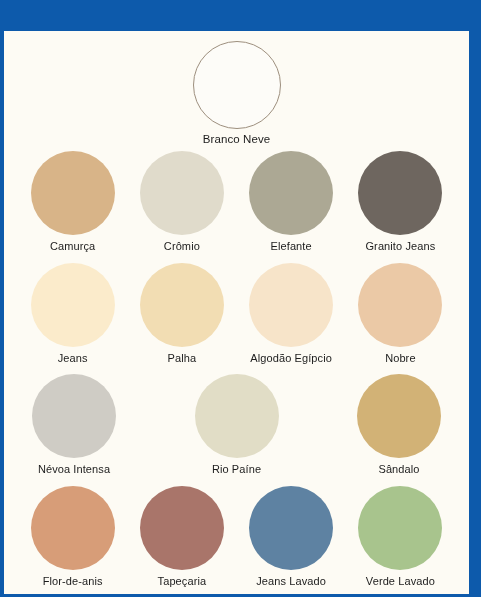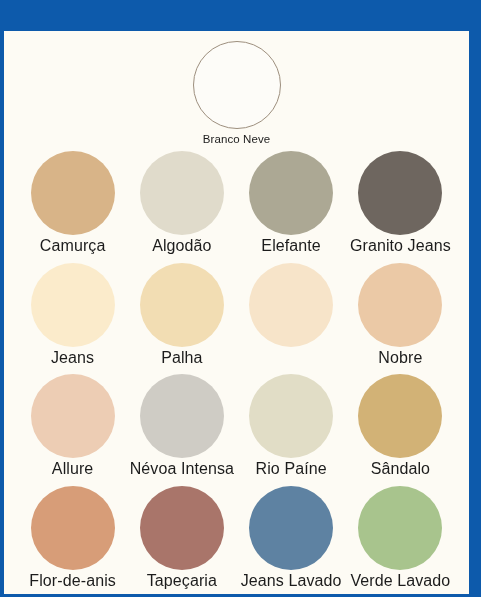--- a/index.html
+++ b/index.html
@@ -81,21 +81,21 @@
     align-items: center;
   }
   .swatch-disc {
     width: 84px;
     height: 84px;
     border-radius: 50%;
     box-sizing: border-box;
   }
   .swatch-label {
     margin-top: 4px;
-    font-size: 16px;
+    font-size: 11px;
     line-height: 14px;
     color: #1c1c1c;
     letter-spacing: .1px;
     white-space: nowrap;
     text-align: center;
   }
 </style>
 </head>
 <body>
 
@@ -111,21 +111,21 @@
 
     <div class="swatch-grid">
 
       <div class="swatch-row">
         <div class="swatch-cell">
           <div class="swatch-disc" style="background: rgb(216, 180, 136);"></div>
           <div class="swatch-label">Camurça</div>
         </div>
         <div class="swatch-cell">
           <div class="swatch-disc" style="background: rgb(224, 219, 203);"></div>
-          <div class="swatch-label">Algodão</div>
+          <div class="swatch-label">Crômio</div>
         </div>
         <div class="swatch-cell">
           <div class="swatch-disc" style="background: rgb(172, 168, 148);"></div>
           <div class="swatch-label">Elefante</div>
         </div>
         <div class="swatch-cell">
           <div class="swatch-disc" style="background: rgb(110, 102, 95);"></div>
           <div class="swatch-label">Granito Jeans</div>
         </div>
       </div>
@@ -134,32 +134,29 @@
         <div class="swatch-cell">
           <div class="swatch-disc" style="background: rgb(251, 235, 203);"></div>
           <div class="swatch-label">Jeans</div>
         </div>
         <div class="swatch-cell">
           <div class="swatch-disc" style="background: rgb(242, 221, 179);"></div>
           <div class="swatch-label">Palha</div>
         </div>
         <div class="swatch-cell">
           <div class="swatch-disc" style="background: rgb(247, 228, 201);"></div>
+          <div class="swatch-label">Algodão Egípcio</div>
         </div>
         <div class="swatch-cell">
           <div class="swatch-disc" style="background: rgb(235, 201, 166);"></div>
           <div class="swatch-label">Nobre</div>
         </div>
       </div>
 
       <div class="swatch-row">
-        <div class="swatch-cell">
-          <div class="swatch-disc" style="background: rgb(237, 205, 180);"></div>
-          <div class="swatch-label">Allure</div>
-        </div>
         <div class="swatch-cell">
           <div class="swatch-disc" style="background: rgb(207, 204, 197);"></div>
           <div class="swatch-label">Névoa Intensa</div>
         </div>
         <div class="swatch-cell">
           <div class="swatch-disc" style="background: rgb(225, 221, 198);"></div>
           <div class="swatch-label">Rio Paíne</div>
         </div>
         <div class="swatch-cell">
           <div class="swatch-disc" style="background: rgb(210, 178, 118);"></div>

